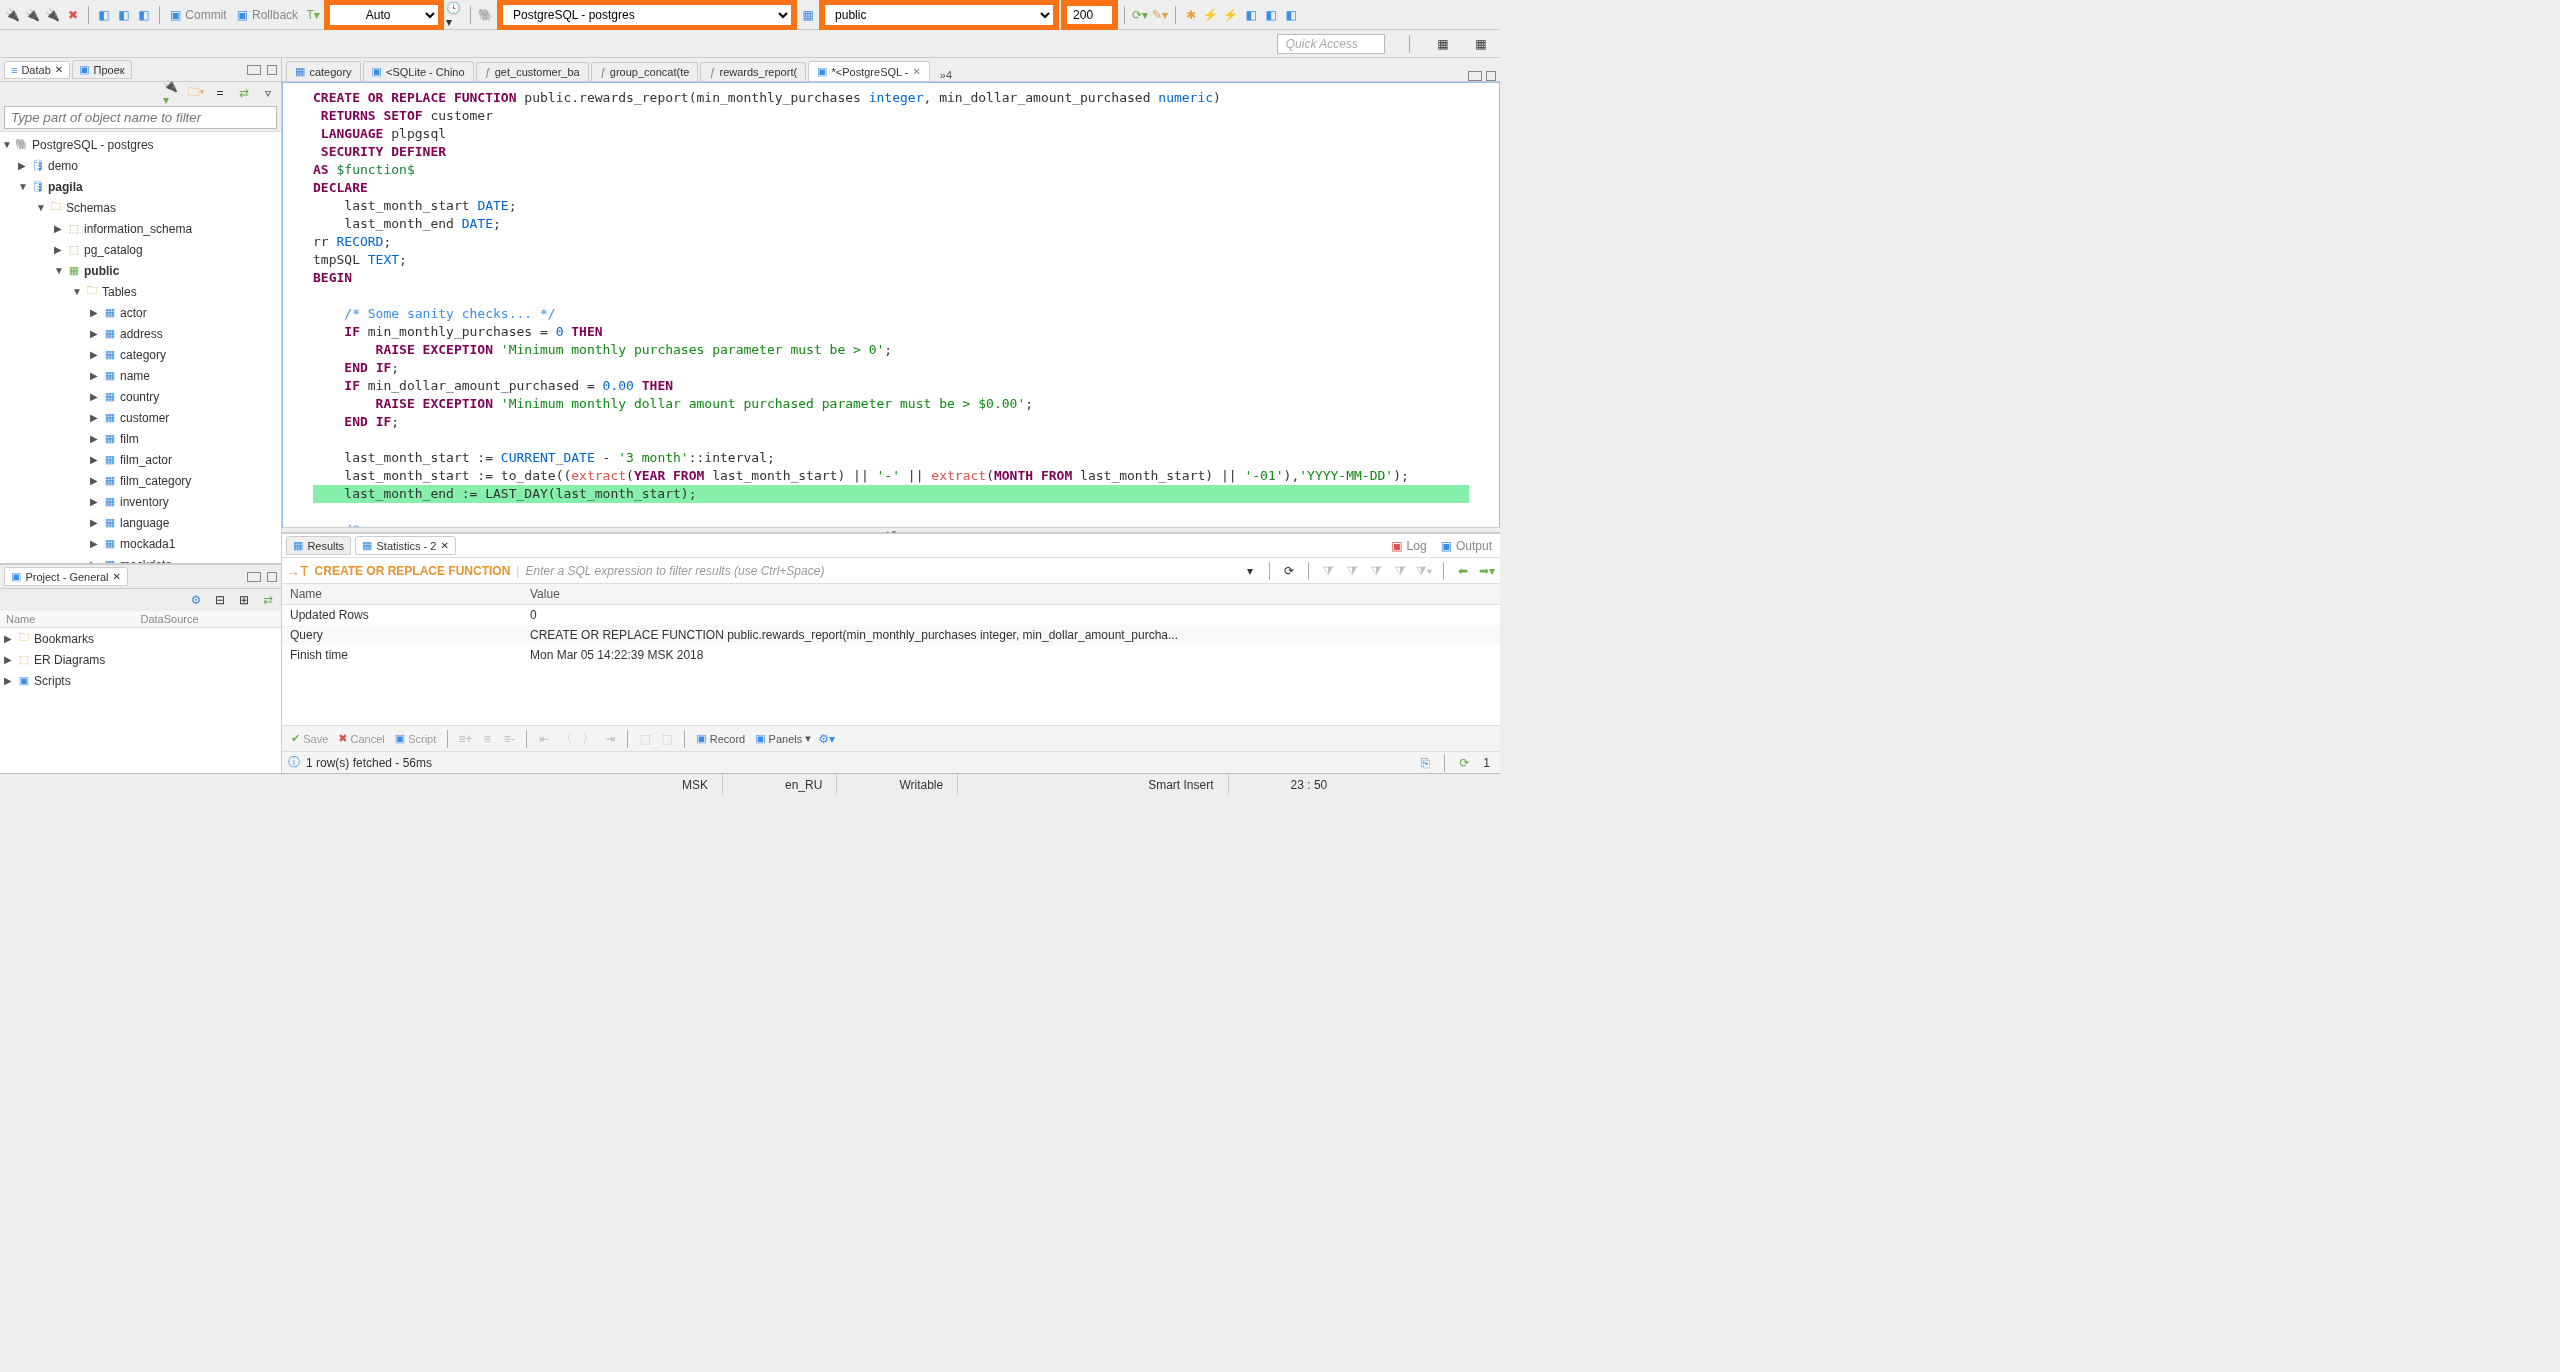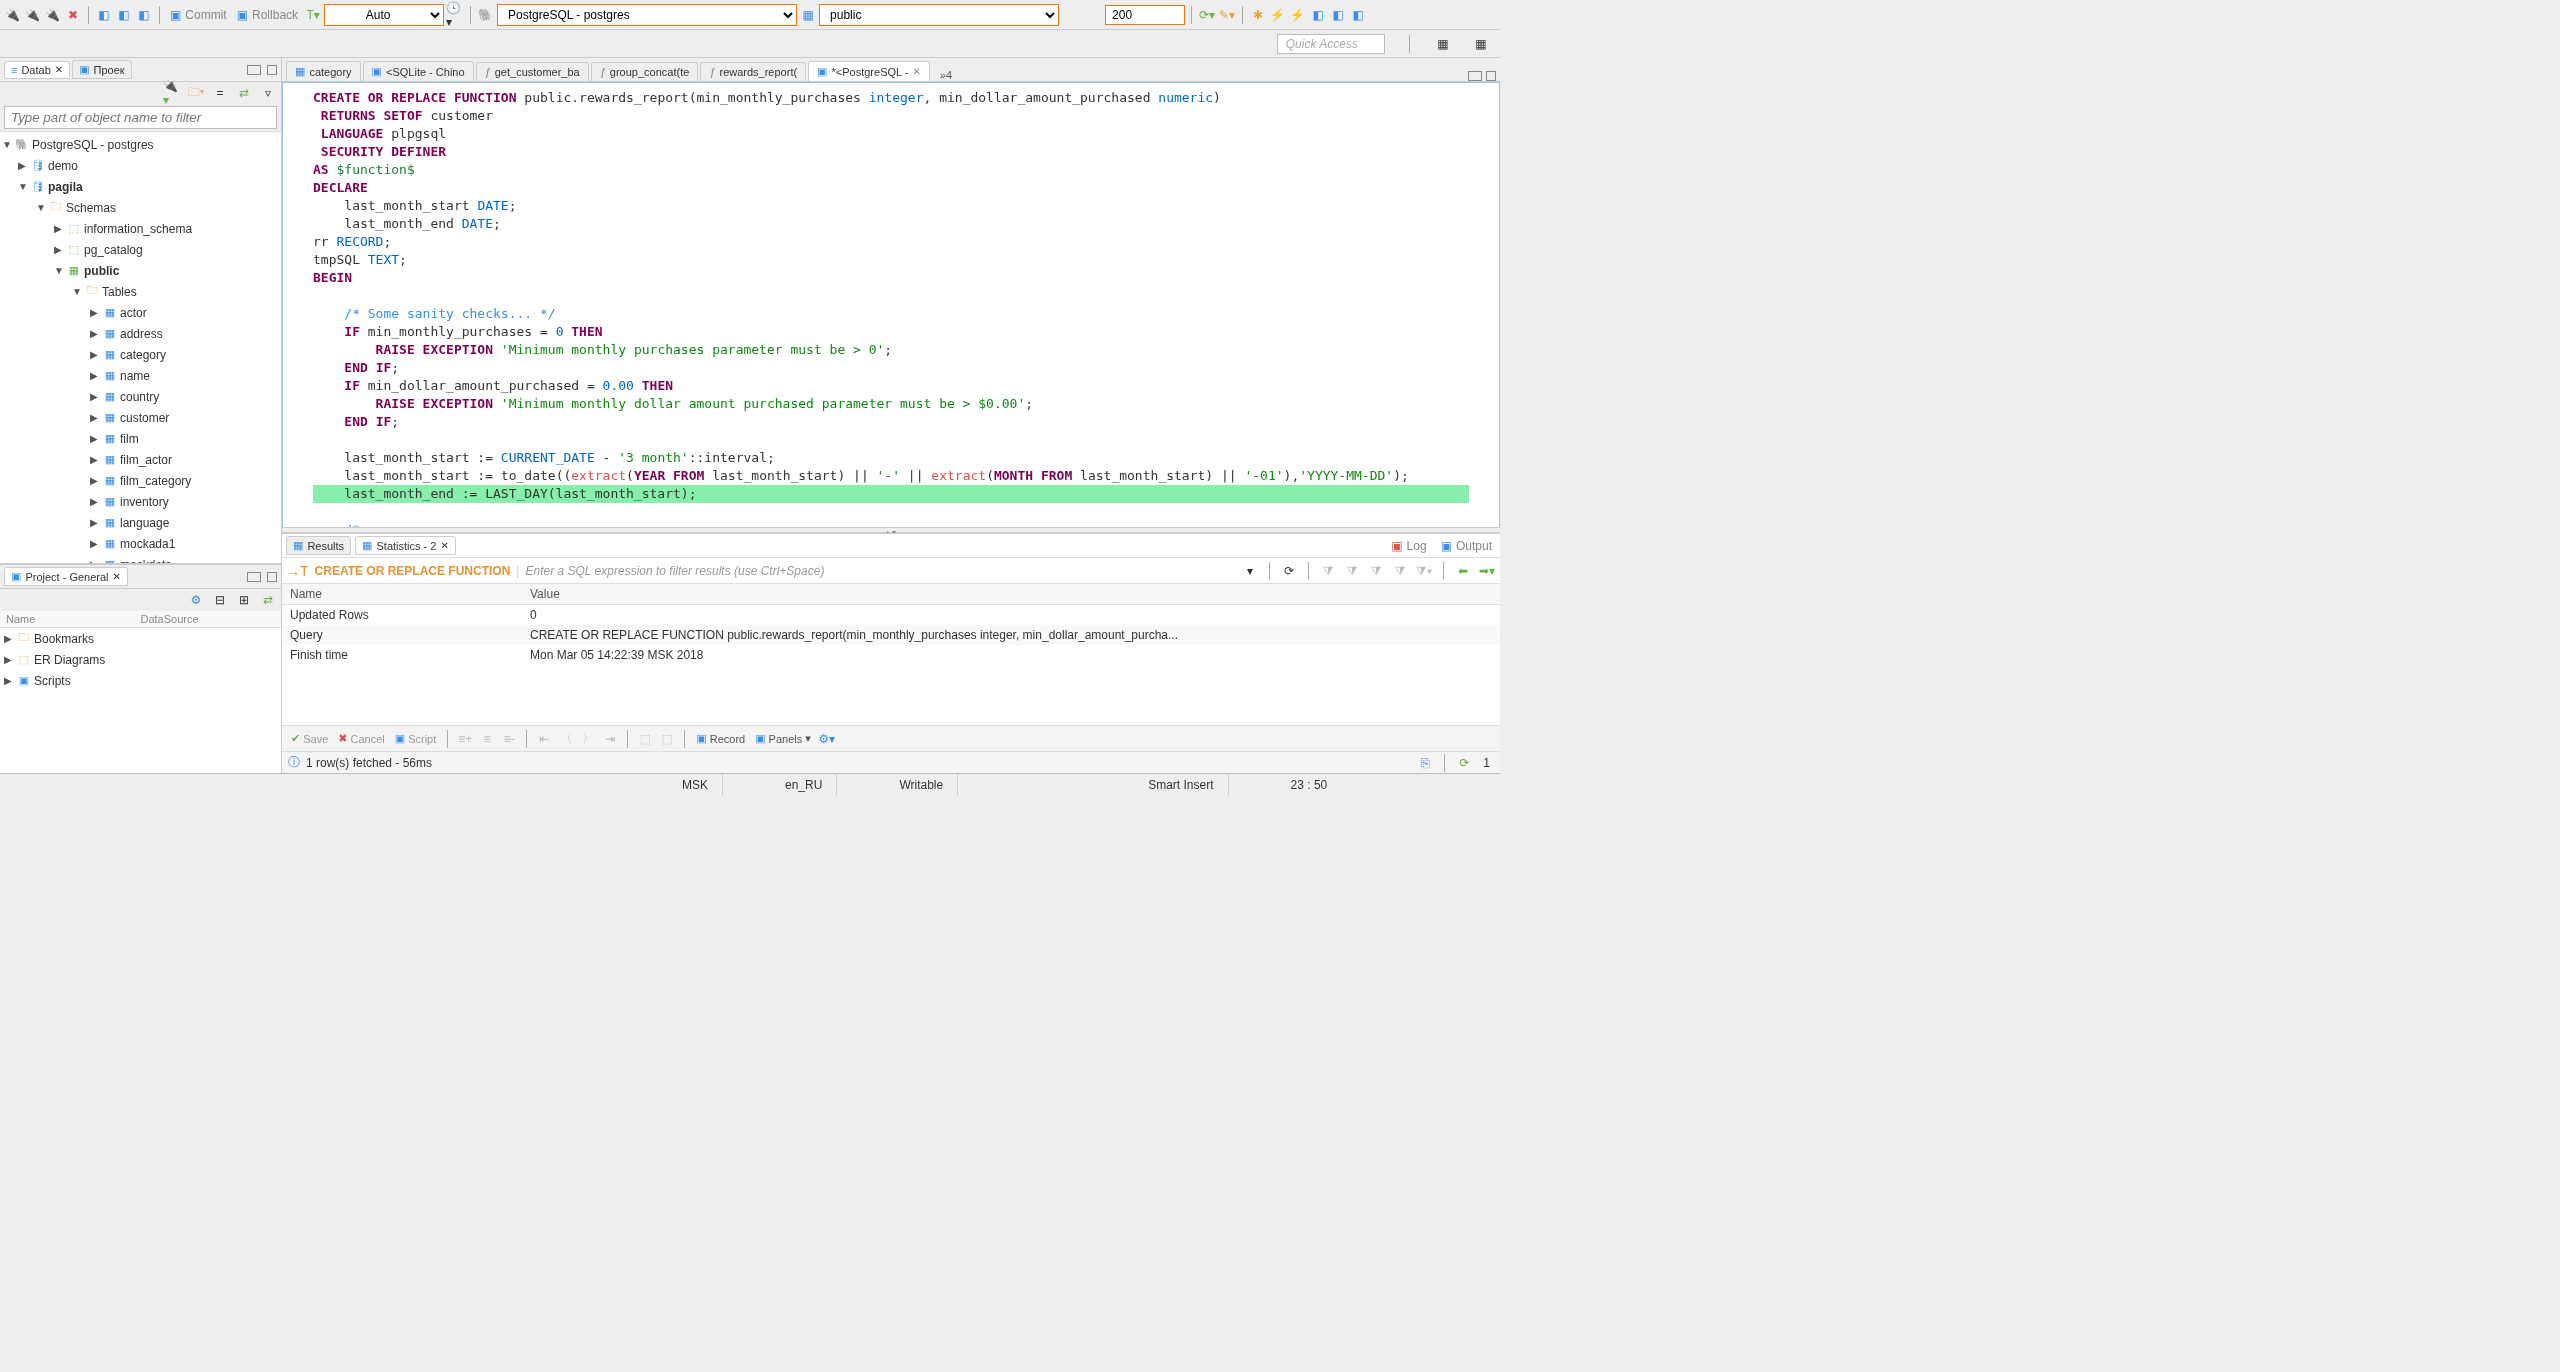--- a/index.html
+++ b/index.html
@@ -2,21 +2,21 @@
 <html><head>
 <meta charset="utf-8">
 <style>
 * { box-sizing: border-box; margin: 0; padding: 0; }
 body { font-family: Arial, Helvetica, sans-serif; font-size: 12px; color: #333; background: #eeeeee; overflow: hidden; }
 .app { display: flex; flex-direction: column; height: 795px; width: 1500px; }
 .toolbar-top { display: flex; align-items: center; height: 30px; background: #eeeeee; border-bottom: 1px solid #ccc; padding: 0 4px; gap: 2px; }
 .tb-icon { width: 18px; height: 18px; display: inline-flex; align-items: center; justify-content: center; font-size: 12px; cursor: pointer; }
 .tb-sep { width: 1px; height: 18px; background: #aaa; margin: 0 4px; }
 .tb-btn { display: flex; align-items: center; gap: 4px; padding: 2px 4px; cursor: pointer; color: #888; }
-.tb-select { border: 1px solid #f97316; background: #fff; padding: 2px 6px; font-size: 12px; }
+.tb-select { border: 6px solid #f97316; background: #fff; padding: 2px 6px; font-size: 12px; }
 .toolbar-second { display: flex; align-items: center; justify-content: flex-end; height: 28px; background: #eeeeee; border-bottom: 1px solid #ccc; padding: 0 10px; gap: 20px; }
 .quick-access { border: 1px solid #bbb; background: #fff; color: #aaa; padding: 2px 26px 2px 8px; font-style: italic; }
 .main-row { display: flex; flex: 1; overflow: hidden; }
 .left-col { width: 282px; display: flex; flex-direction: column; border-right: 1px solid #ccc; background: #eeeeee; }
 .panel-header { display: flex; align-items: center; height: 24px; border-bottom: 1px solid #ccc; padding: 0 4px; gap: 2px; }
 .tab-sm { display: flex; align-items: center; gap: 4px; padding: 2px 6px; border: 1px solid #ccc; border-radius: 3px 3px 0 0; background: #fff; font-size: 11px; cursor: pointer; }
 .tab-sm.inactive { background: #eee; }
 .panel-mini-toolbar { display: flex; align-items: center; justify-content: flex-end; height: 22px; padding: 0 4px; gap: 6px; }
 .filter-input { width: 100%; border: 1px solid #bbb; padding: 3px 6px; font-style: italic; color: #999; background: #fff; }
 .tree { flex: 1; overflow: auto; background: #fff; border-top: 1px solid #ddd; padding: 2px 0; }
@@ -90,21 +90,21 @@
         <span>Rollback</span>
       </span>
     <span class="tb-icon" style="color:#6ab04c">T▾</span>
     <select class="tb-select" style="width:120px;text-align:center"><option>Auto</option></select>
     <span class="tb-icon">🕓▾</span>
     <span class="tb-sep"></span>
     <span class="tb-icon">🐘</span>
     <select class="tb-select" style="width:300px"><option>PostgreSQL - postgres</option></select>
     <span class="tb-icon icon-color-blue">▦</span>
     <select class="tb-select" style="width:240px"><option>public</option></select>
-    <input class="tb-select" style="width: 80px; margin-left: 44px;" value="200">
+    <input class="tb-select" style="width: 57px;" value="200">
     <span class="tb-sep"></span>
     <span class="tb-icon icon-color-green">⟳▾</span>
     <span class="tb-icon icon-color-orange">✎▾</span>
     <span class="tb-sep"></span>
     <span class="tb-icon icon-color-orange">✱</span>
     <span class="tb-icon icon-color-orange">⚡</span>
     <span class="tb-icon icon-color-orange">⚡</span>
     <span class="tb-icon icon-color-blue">◧</span>
     <span class="tb-icon icon-color-blue">◧</span>
     <span class="tb-icon icon-color-blue">◧</span>

